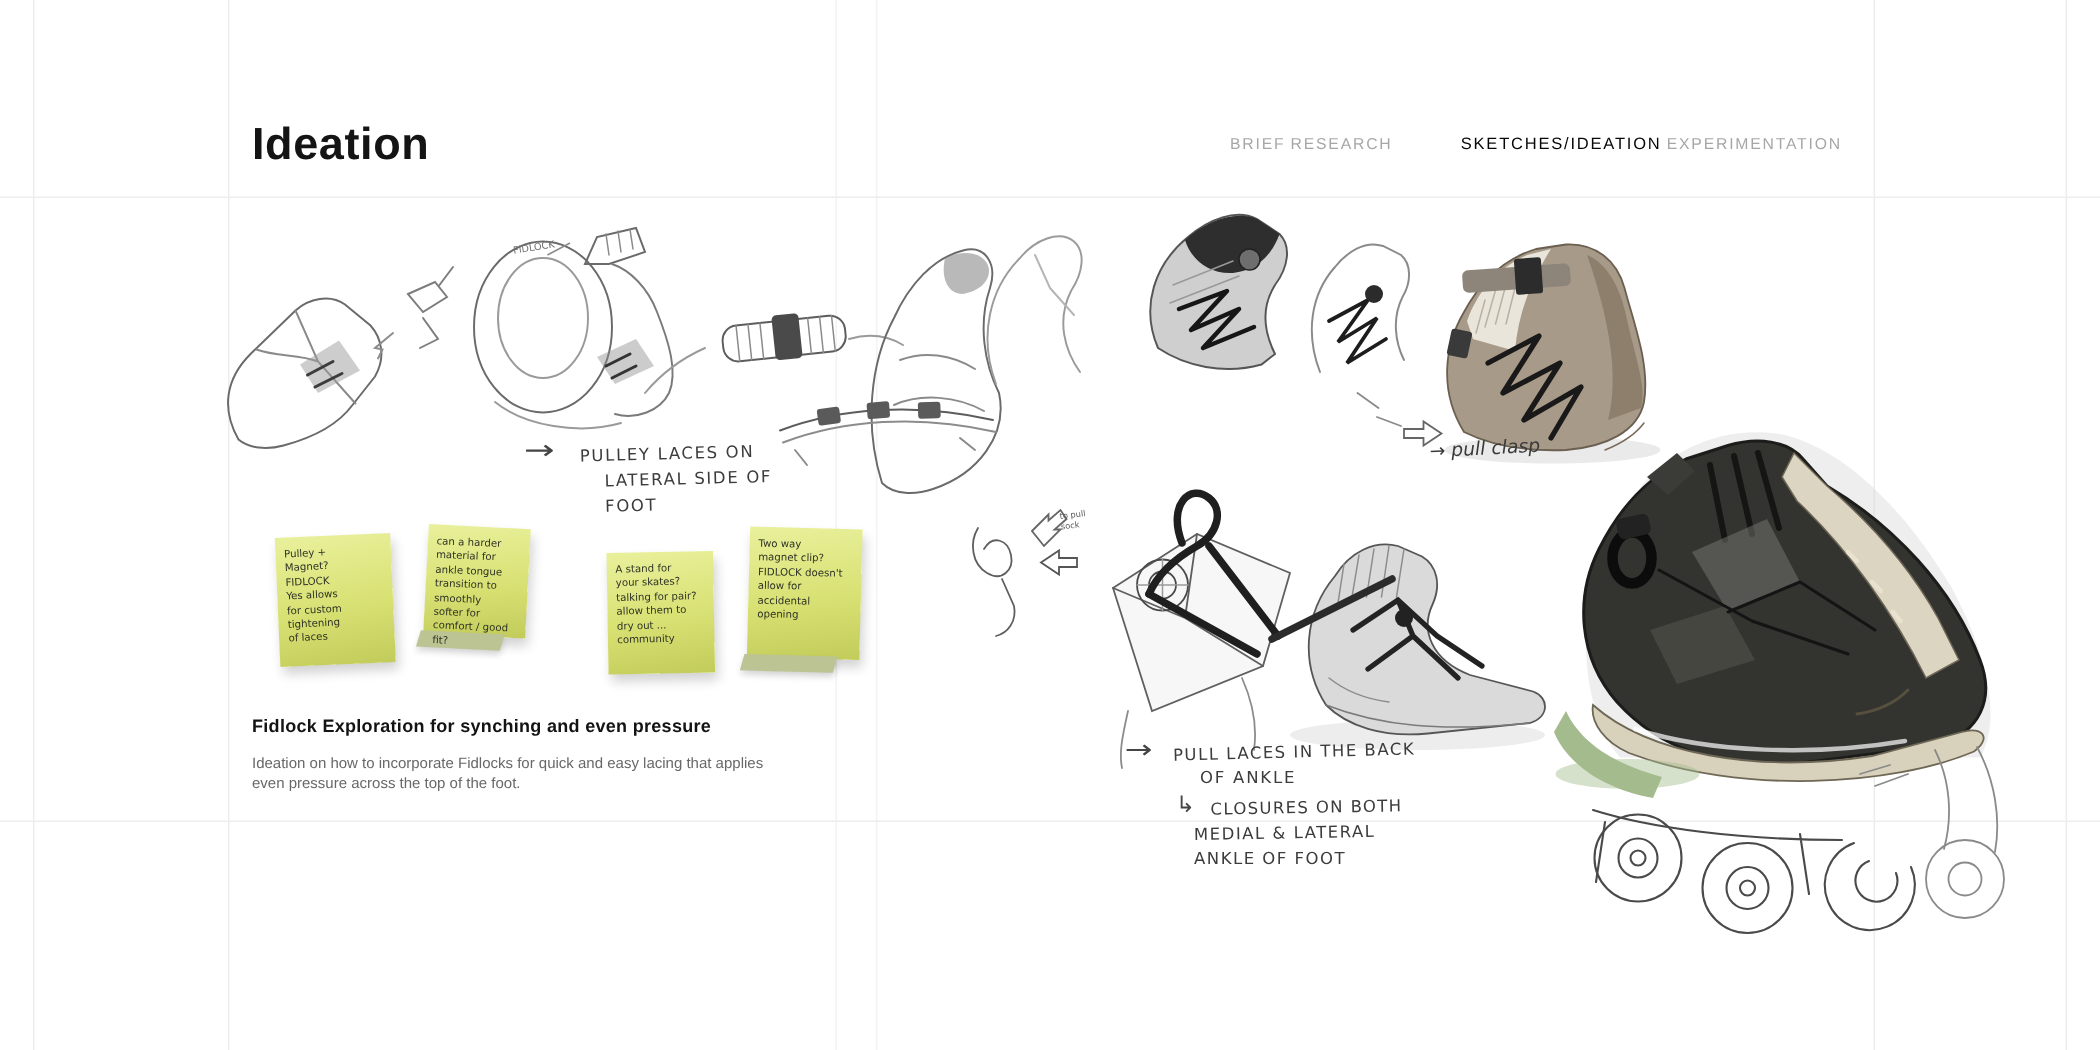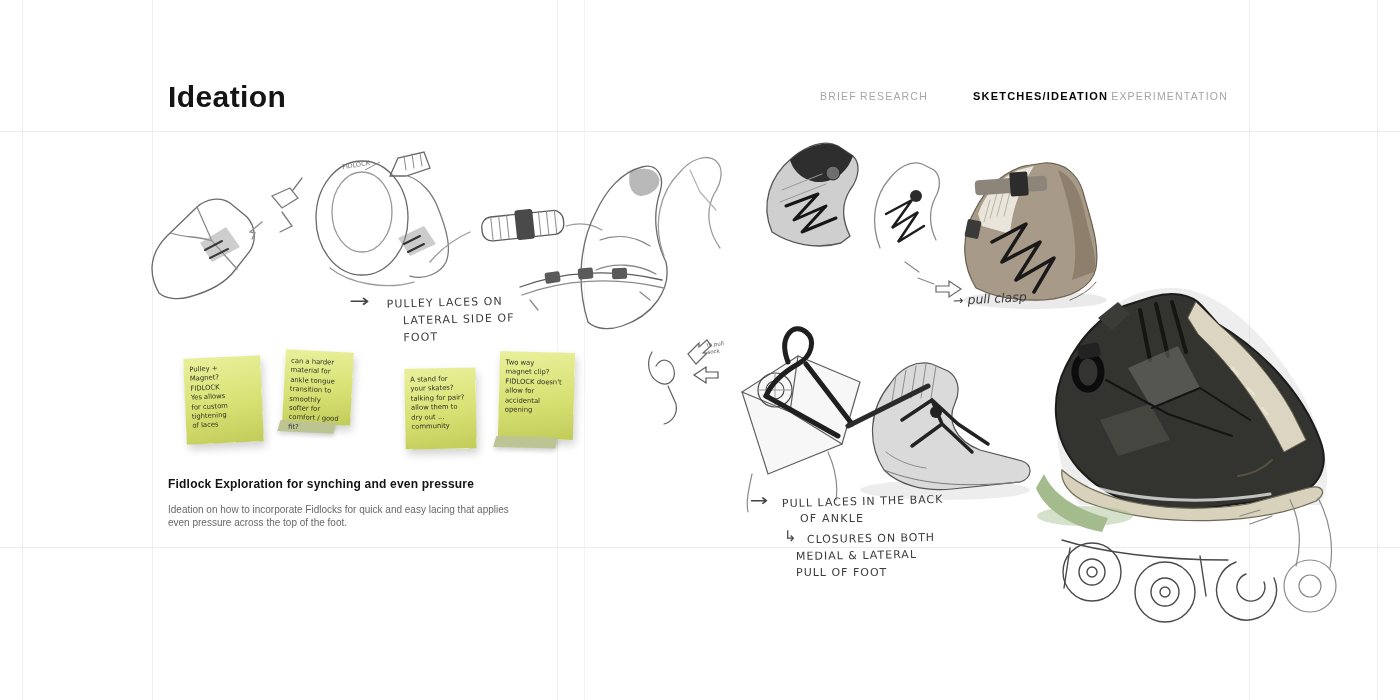--- a/index.html
+++ b/index.html
@@ -19,21 +19,21 @@
     font-size:30px; font-weight:800; color:#141414; letter-spacing:.4px;
   }
   .nav {
     position:absolute; left:820px; top:90px; width:408px; z-index:3;
     display:flex; justify-content:space-between; align-items:baseline;text-align:right;
   }
   .nav-item {
     font-size:10.5px; letter-spacing:1.2px; color:#a6a6a6; cursor:pointer;
     white-space:nowrap;
   }
-  .nav-item.active { color:#070707; font-weight:700; font-size:11px;margin-left:42px; }
+  .nav-item.active { color:#070707; font-weight:400; font-size:11px;margin-left:42px; }
 
   
   .sketch-canvas { position:absolute; left:0; top:0; z-index:1; }
 
   
   .note {
     position:absolute; z-index:2; padding:7px 6px;
     background:linear-gradient(172deg,#e9f09c 0%,#d8e173 55%,#c2cc5a 100%);
     box-shadow:2px 5px 8px rgba(0,0,0,.18);
   }
@@ -280,18 +280,18 @@
   </div>
   <div class="hand ann-pull-clasp">→ pull clasp</div>
   <div class="hand ann-sock pre">to pull
 sock</div>
   <div class="hand ann-back-arrow">→</div>
   <div class="hand ann-back-l1">PULL LACES IN THE BACK</div>
   <div class="hand ann-back-l2">OF ANKLE</div>
   <div class="hand ann-closures-arrow">↳</div>
   <div class="hand ann-closures-l1">CLOSURES ON BOTH</div>
   <div class="hand ann-closures-l2">MEDIAL &amp; LATERAL</div>
-  <div class="hand ann-closures-l3">PULL OF FOOT</div>
+  <div class="hand ann-closures-l3">ANKLE OF FOOT</div>
 
   <div class="caption-heading">Fidlock Exploration for synching and even pressure</div>
   <div class="caption-body">Ideation on how to incorporate Fidlocks for quick and easy lacing that applies even pressure across the top of the foot.</div>
 
 </div>
 
 </body></html>

